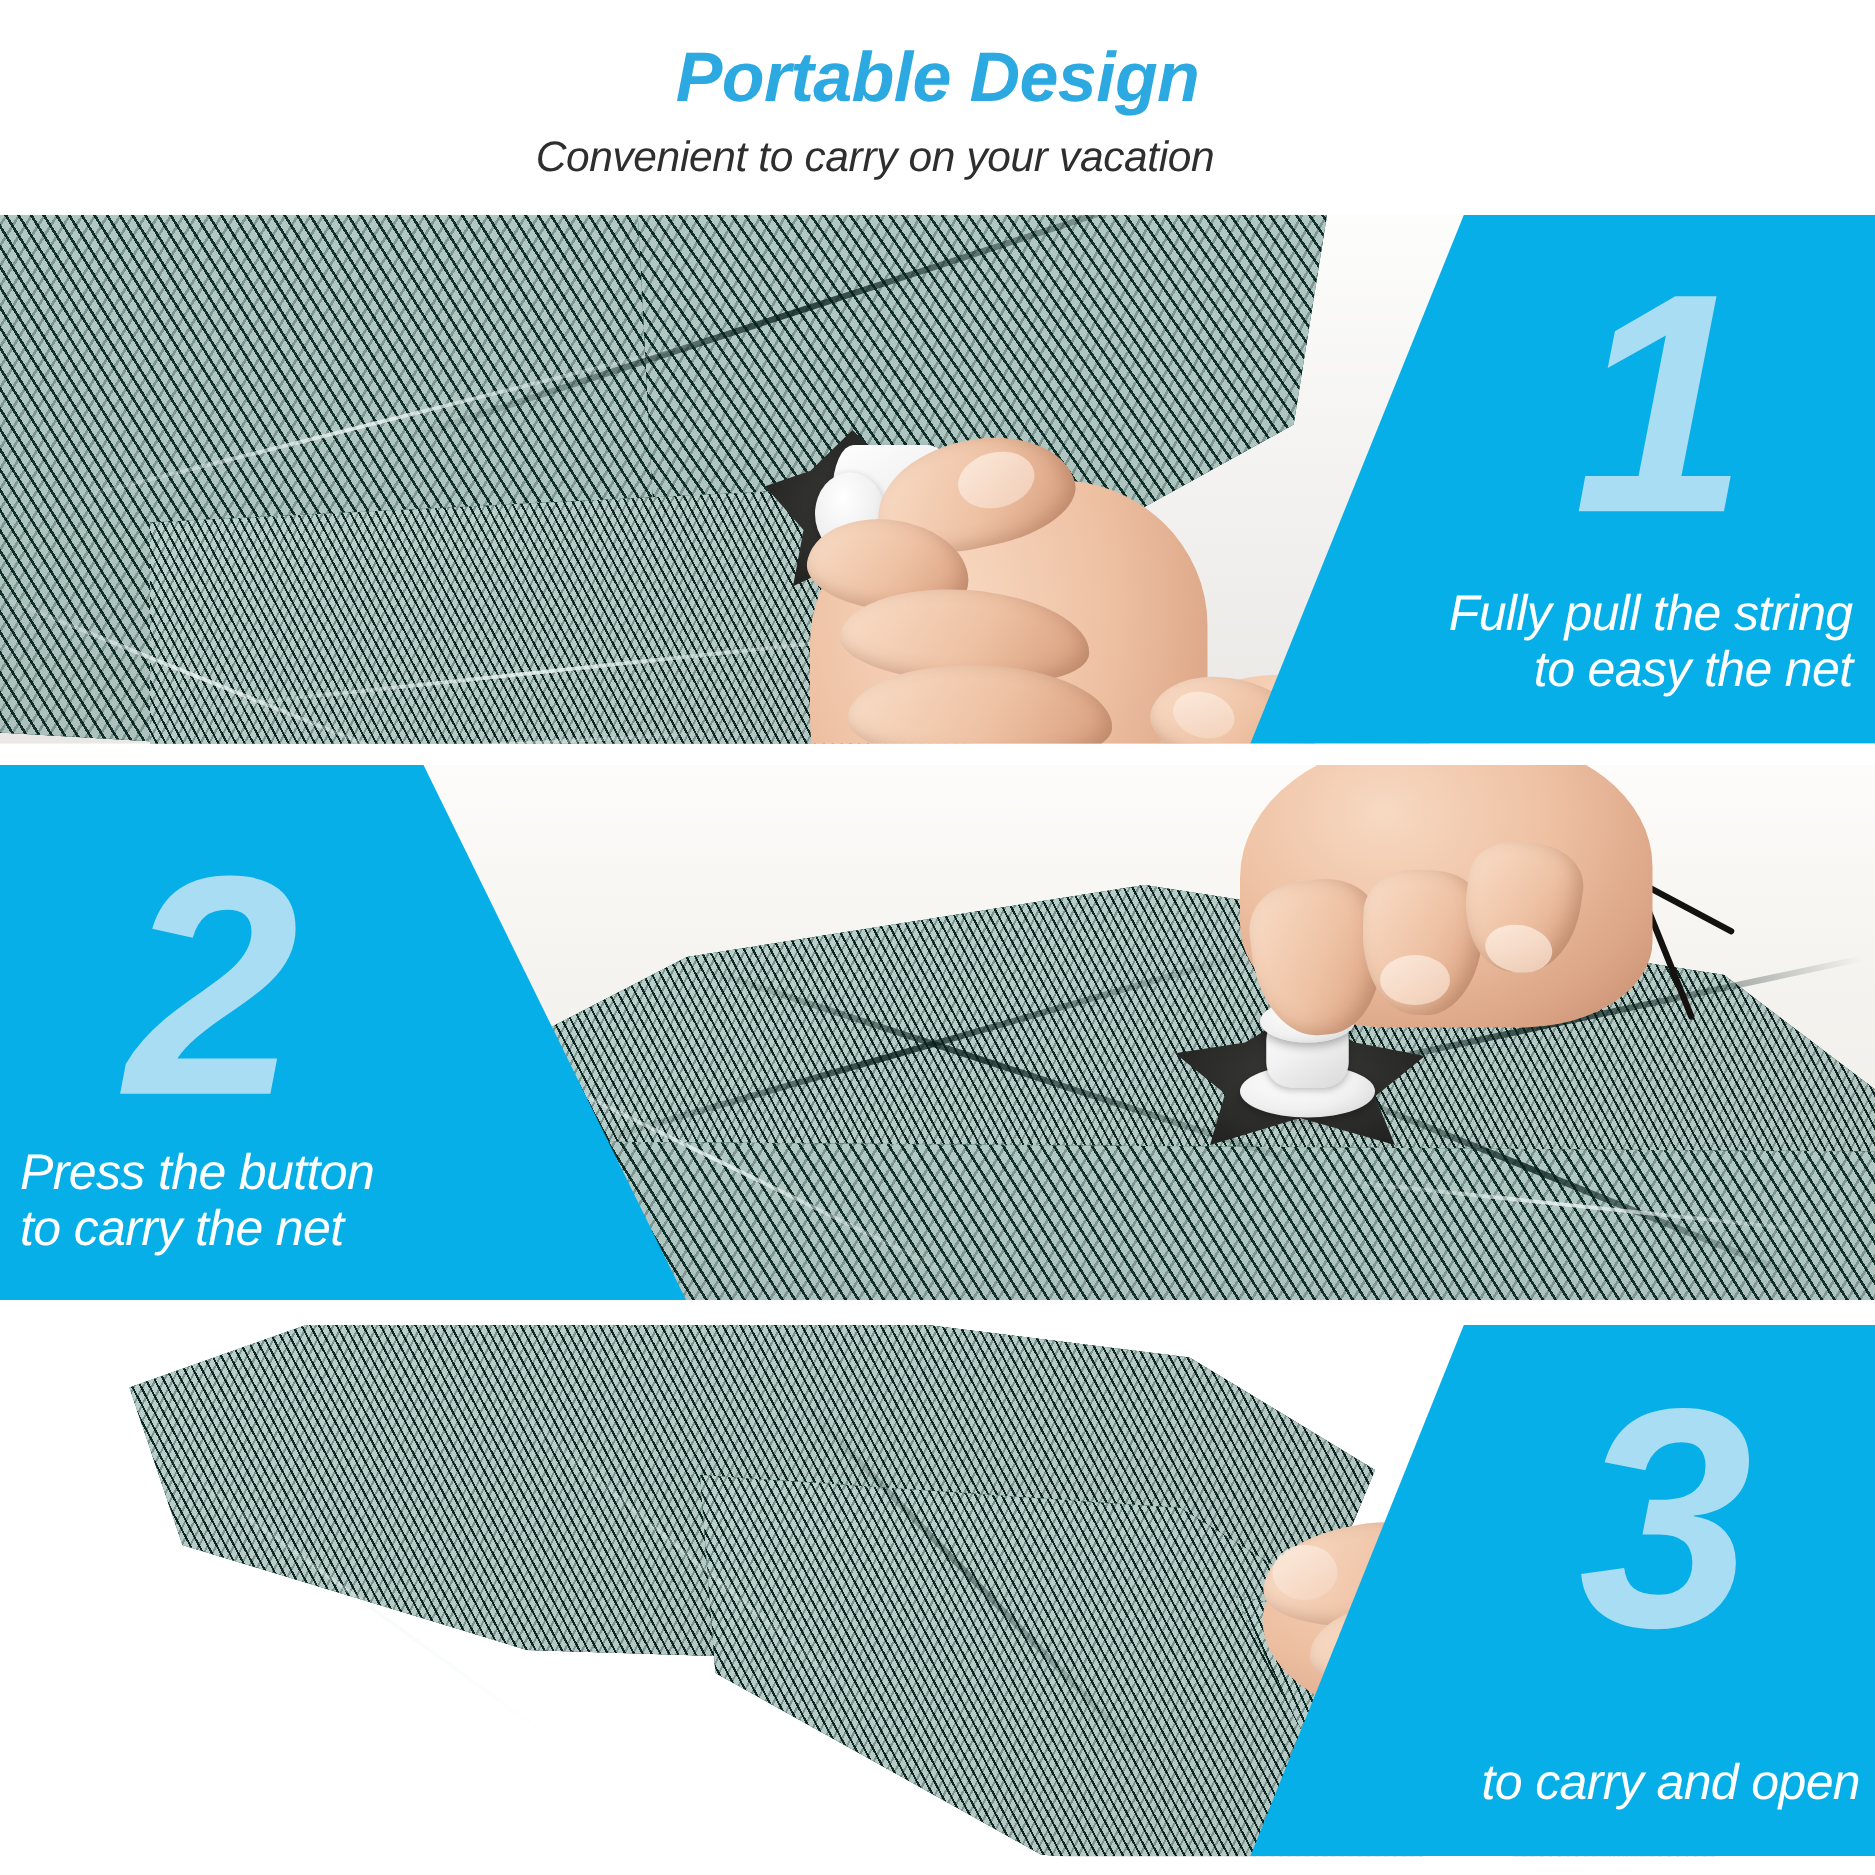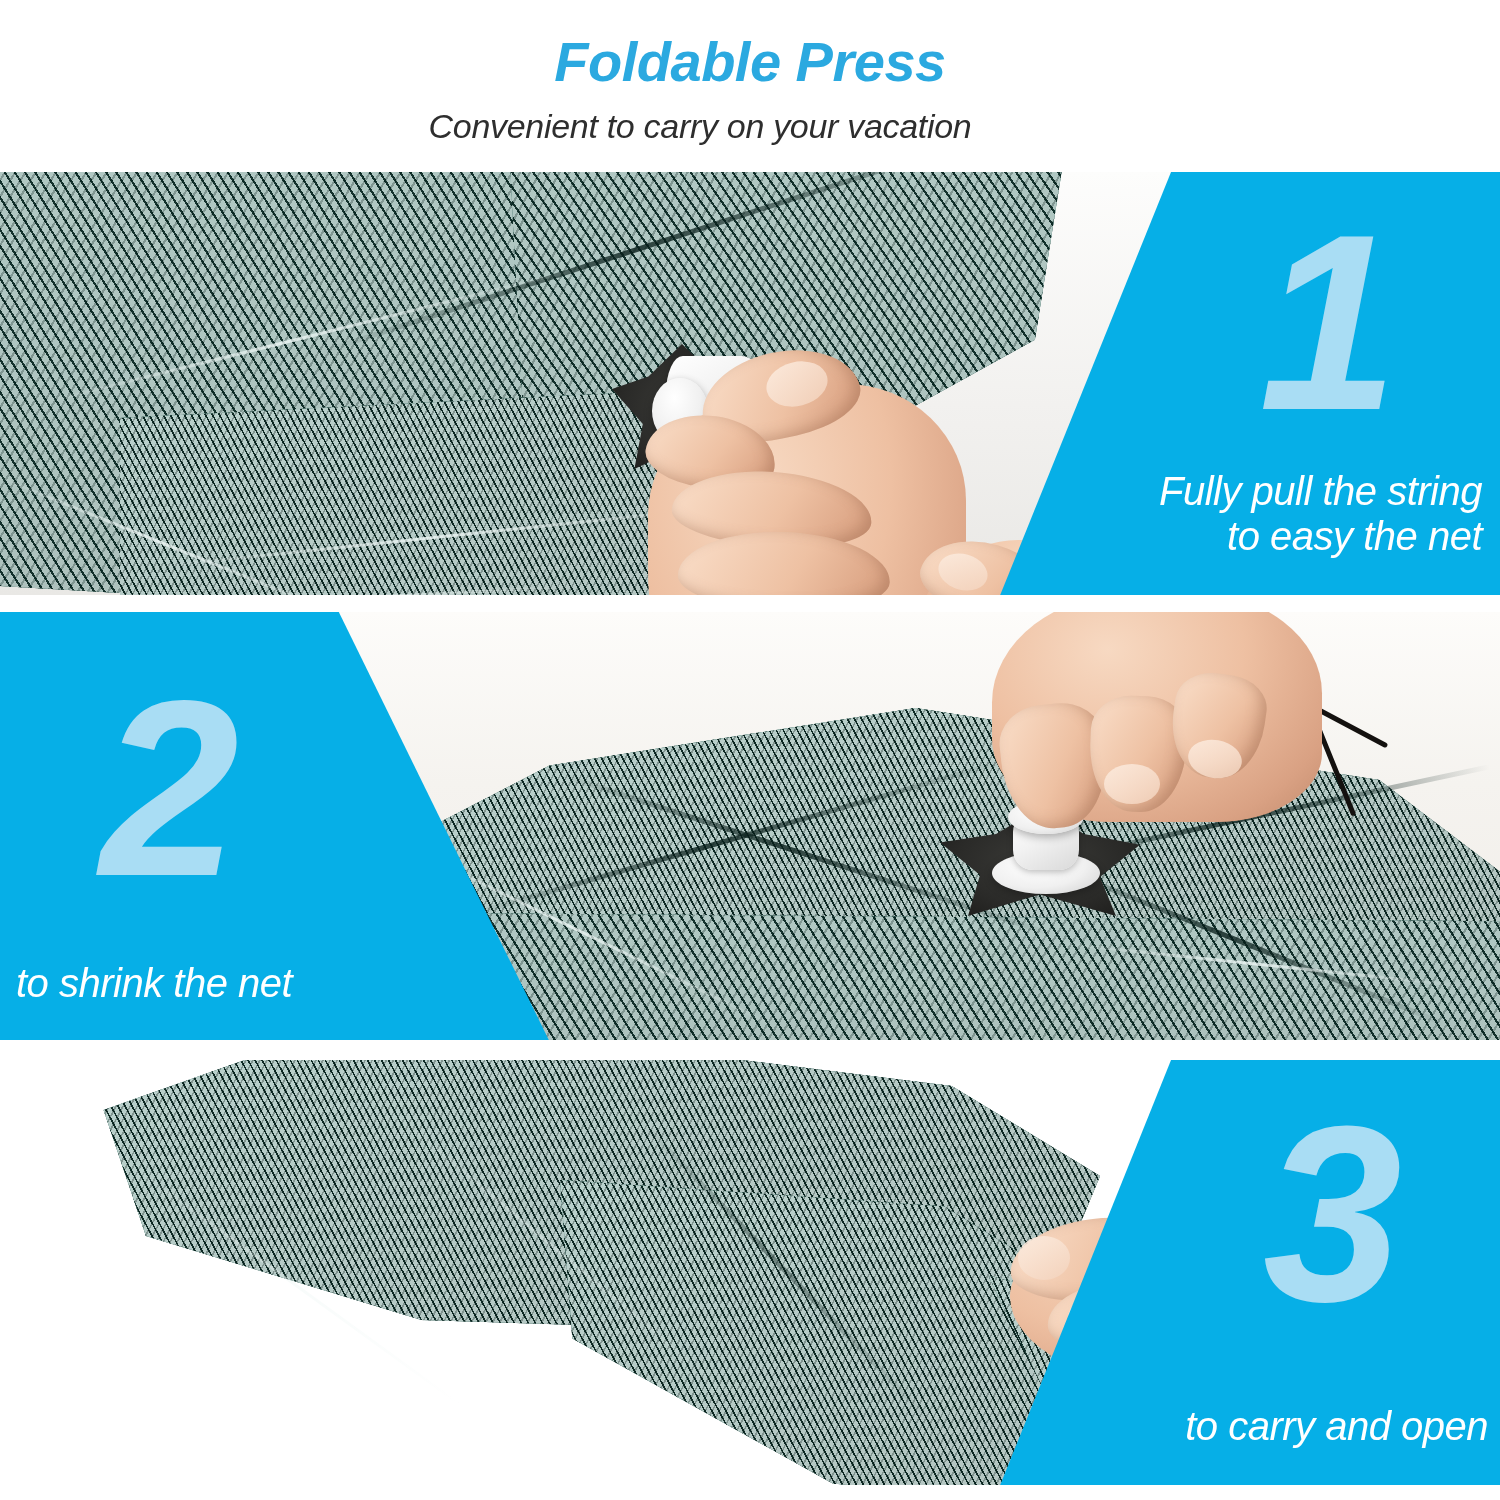--- a/index.html
+++ b/index.html
@@ -213,21 +213,21 @@
     position: absolute;
     background: linear-gradient(180deg, #fdfdfc 0%, #f2f1ef 55%, #e9e8e5 100%);
   }
 </style>
 </head>
 <body>
 
 <div id="page">
 
   <div id="header">
-    <div id="title">Foldable Press</div>
+    <div id="title">Portable Design</div>
     <div id="subtitle">Convenient to carry on your vacation</div>
   </div>
 
   <div class="panel" id="panel-1">
     <div class="photo">
       <div class="bg-soft" style="inset:0;"></div>
 
       <div class="net" style="left:-40px; top:-30px; width:820px; height:480px;
                   clip-path: polygon(0% 0%, 100% 0%, 96% 72%, 78% 88%, 40% 96%, 0% 92%);
                   background-size: auto, auto, auto;"></div>
@@ -310,22 +310,22 @@
                   border-radius: 42% 42% 46% 46% / 30% 30% 58% 58%;"></div>
       <div class="finger" style="left:1172px; top:62px; width:92px; height:104px; transform: rotate(8deg);
                   border-radius: 42% 42% 46% 46% / 30% 30% 58% 58%;"></div>
       <div class="nail" style="left:1104px; top:152px; width:56px; height:40px;"></div>
       <div class="nail" style="left:1188px; top:128px; width:54px; height:38px; transform: rotate(10deg);"></div>
     </div>
 
     <div class="overlay overlay-left">
       <div class="step-number" id="num-2">2</div>
       <div class="step-caption cap-left" id="cap-2">
-        <br>
-        <span>to shrink the net</span>
+        <span>Press the button</span><br>
+        <span>to carry the net</span>
       </div>
     </div>
   </div>
 
   <div class="seam" id="seam-2"></div>
 
   <div class="panel" id="panel-3">
     <div class="photo">
       <div class="bg-soft" style="inset:0; background:#ffffff;"></div>
 

